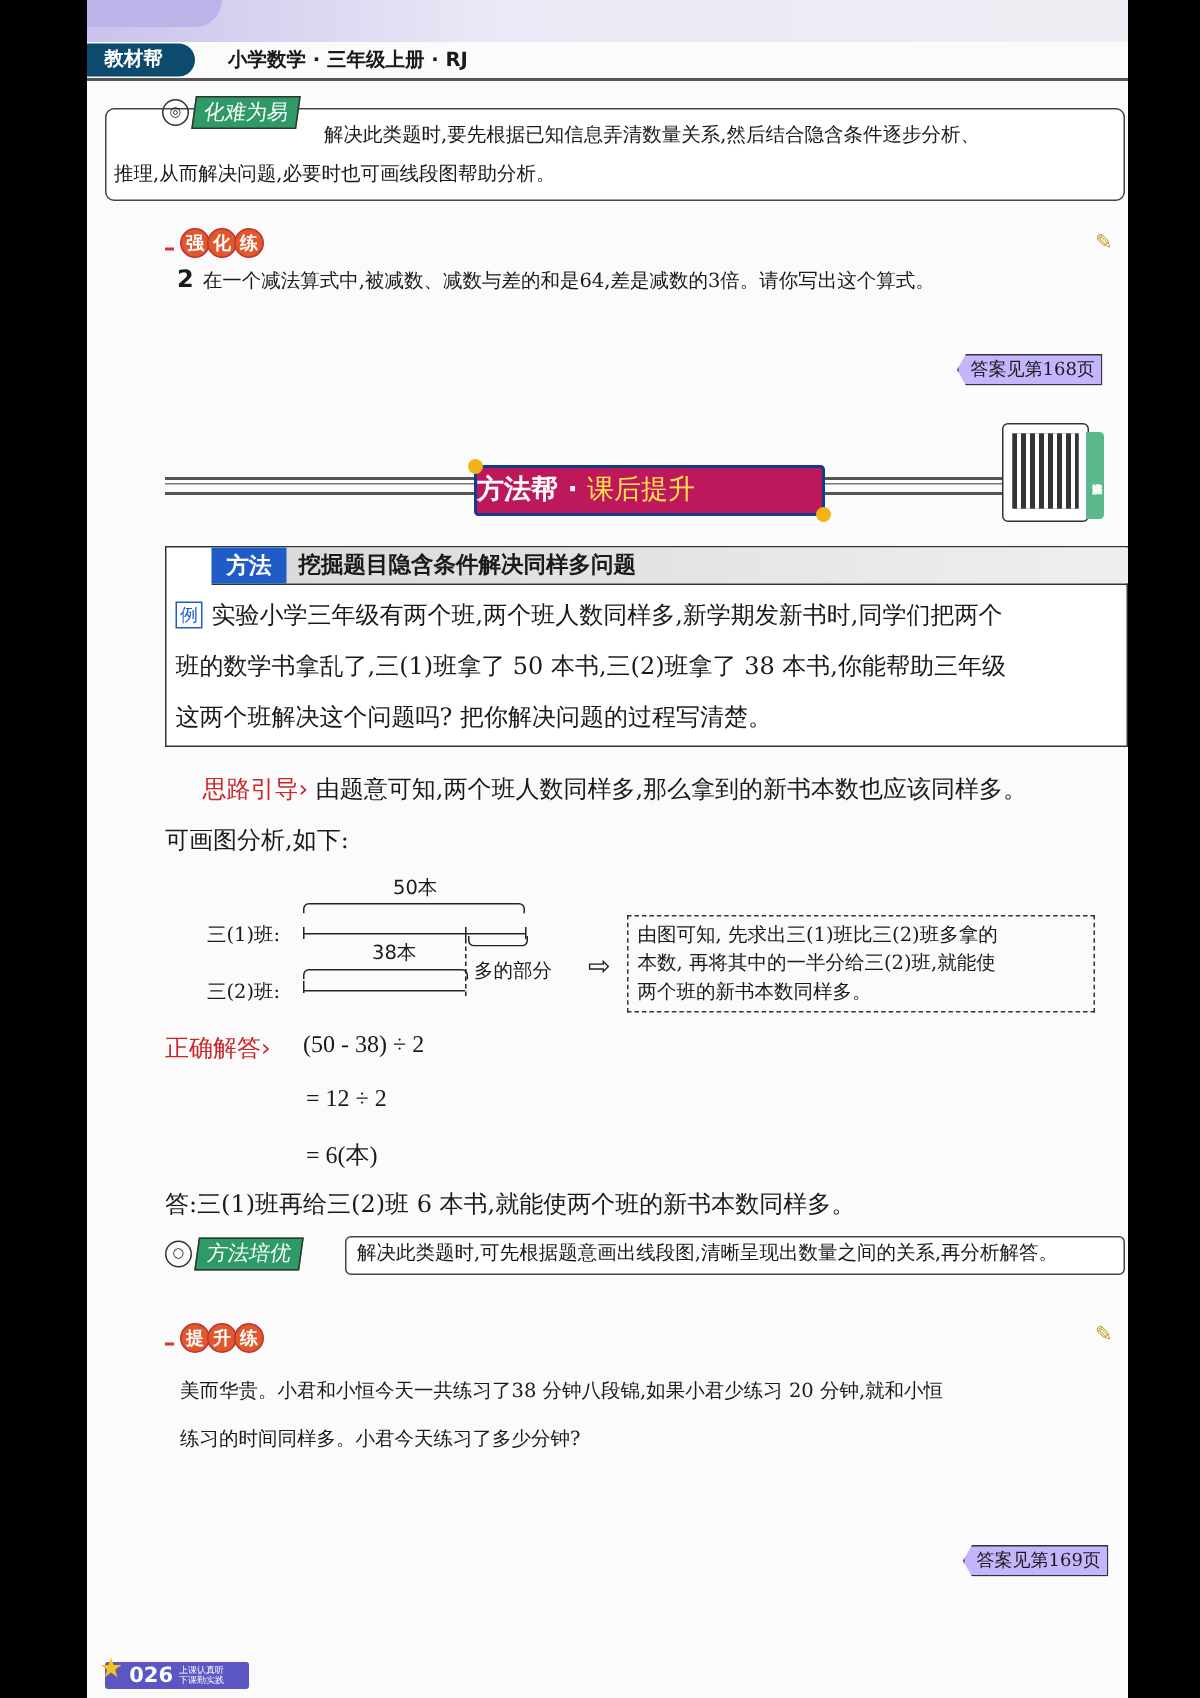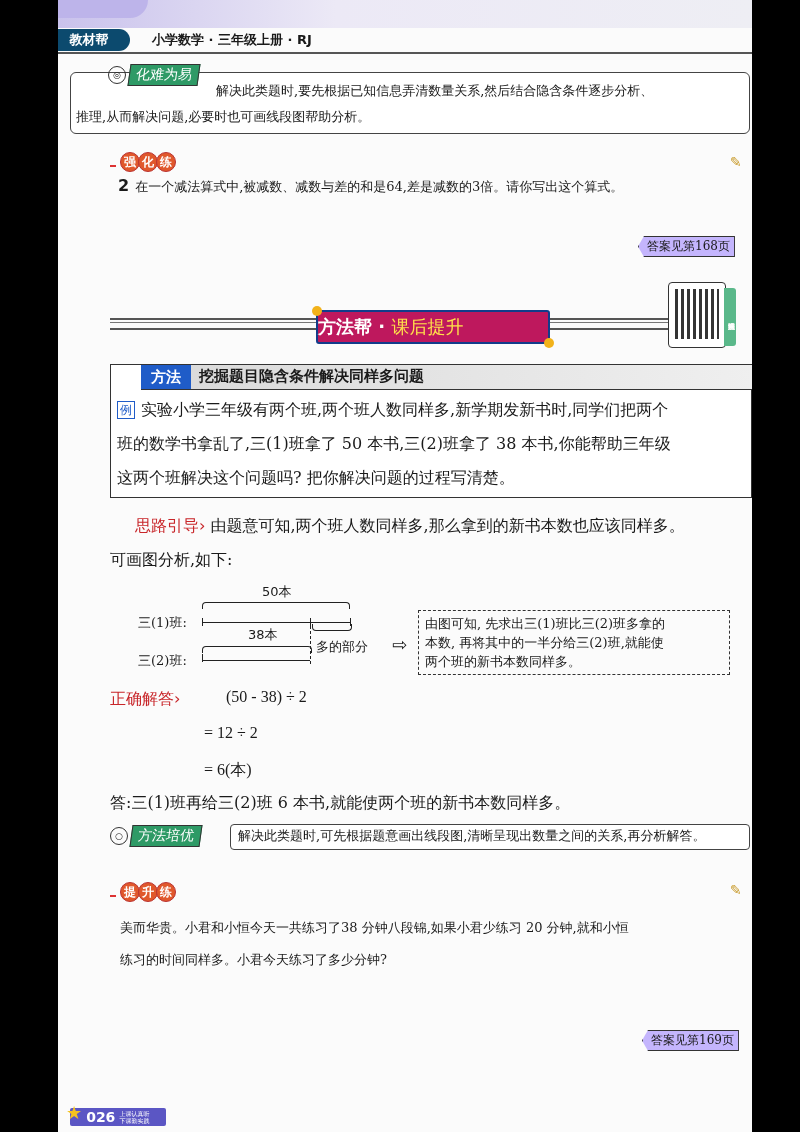--- a/index.html
+++ b/index.html
@@ -150,21 +150,21 @@
     <div class="note-box" style="left:298px; top:30px; width:298px;">
       <div>由图可知, 先求出三(1)班比三(2)班多拿的</div>
       <div>本数, 再将其中的一半分给三(2)班,就能使</div>
       <div>两个班的新书本数同样多。</div>
     </div>
   </div>
 
   <div class="body16" style="left:52px; top:688px;">
     <span class="label-red">正确解答</span><span class="label-red">›</span>
   </div>
-  <div class="calc" style="left:168px; top:688px;">(50 - 38) ÷ 2</div>
+  <div class="calc" style="left:144px; top:688px;">(50 - 38) ÷ 2</div>
   <div class="calc" style="left:146px; top:724px;">= 12 ÷ 2</div>
   <div class="calc" style="left:146px; top:760px;">= 6(本)</div>
   <div class="body16" style="left:52px; top:792px;">答:三(1)班再给三(2)班 6 本书,就能使两个班的新书本数同样多。</div>
 
   <div class="tip-box" style="left:172px; top:824px; width:518px; height:24px; border-radius:4px;"></div>
   <div class="tip-tag" style="left:52px; top:825px;">
     <span class="tip-icon" style="border-radius:50%;">○</span>
     <span class="badge">方法培优</span>
   </div>
   <div class="tip-text" style="left:180px; top:823px;">解决此类题时,可先根据题意画出线段图,清晰呈现出数量之间的关系,再分析解答。</div>

